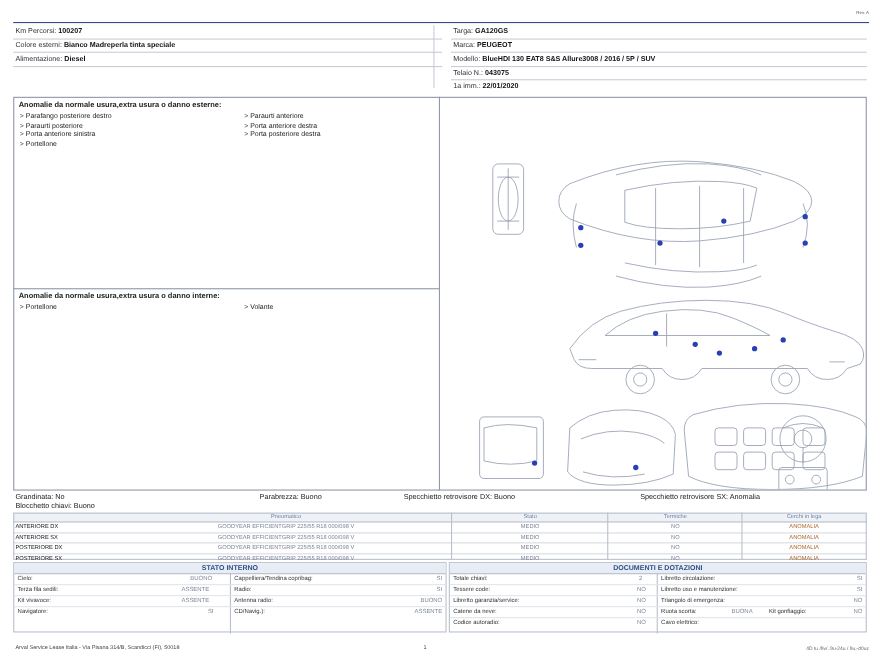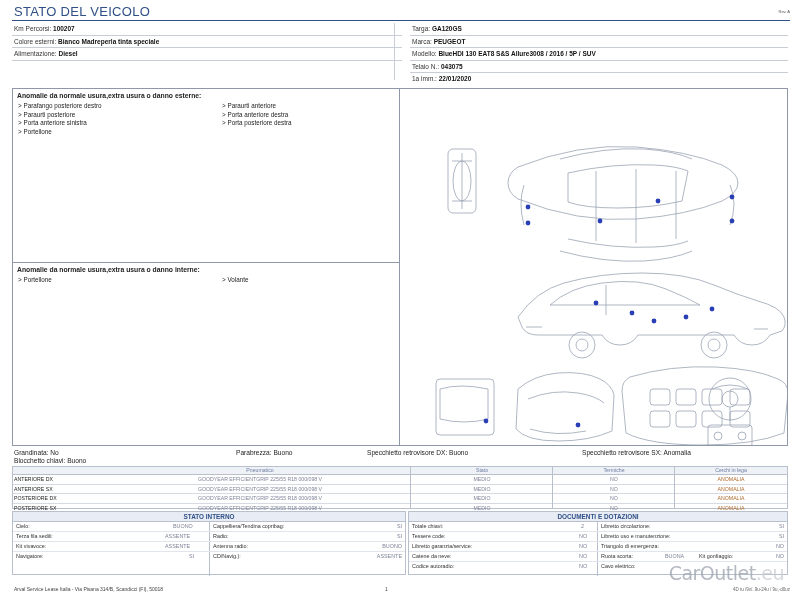--- a/index.html
+++ b/index.html
@@ -138,21 +138,20 @@
     font-family:"DejaVu Sans", sans-serif;
     letter-spacing:-.5px;
   }
   .watermark .dot{color:#c8ccd2;}
 </style>
 </head>
 <body>
 
 <div class="page">
 
-  <div class="title">STATO DEL VEICOLO</div>
   <div class="revtag">Rev. A</div>
   <div class="hrule"></div>
 
   <div class="vline"></div>
   <div class="topinfo">
     <div class="col-l">
       <div class="irow">
         <span class="lbl">Km Percorsi:</span>
         <span class="val">100207</span>
       </div>
@@ -423,17 +422,14 @@
         <span class="k" style="left:192px;">Cavo elettrico:</span>
         <span class="v hl val-right"></span>
       </div>
     </div>
   </div>
 
   <div class="footer">Arval Service Lease Italia - Via Pisana 314/B, Scandicci (FI), 50018</div>
   <div class="footer-page">1</div>
   <div class="footer-right">4D tu /9v/..9u-24u / 9u,-d0uz</div>
 
-  <div class="watermark">
-    <span>CarOutlet</span><span class="dot">.eu</span>
-  </div>
 
 </div>
 
 </body></html>

